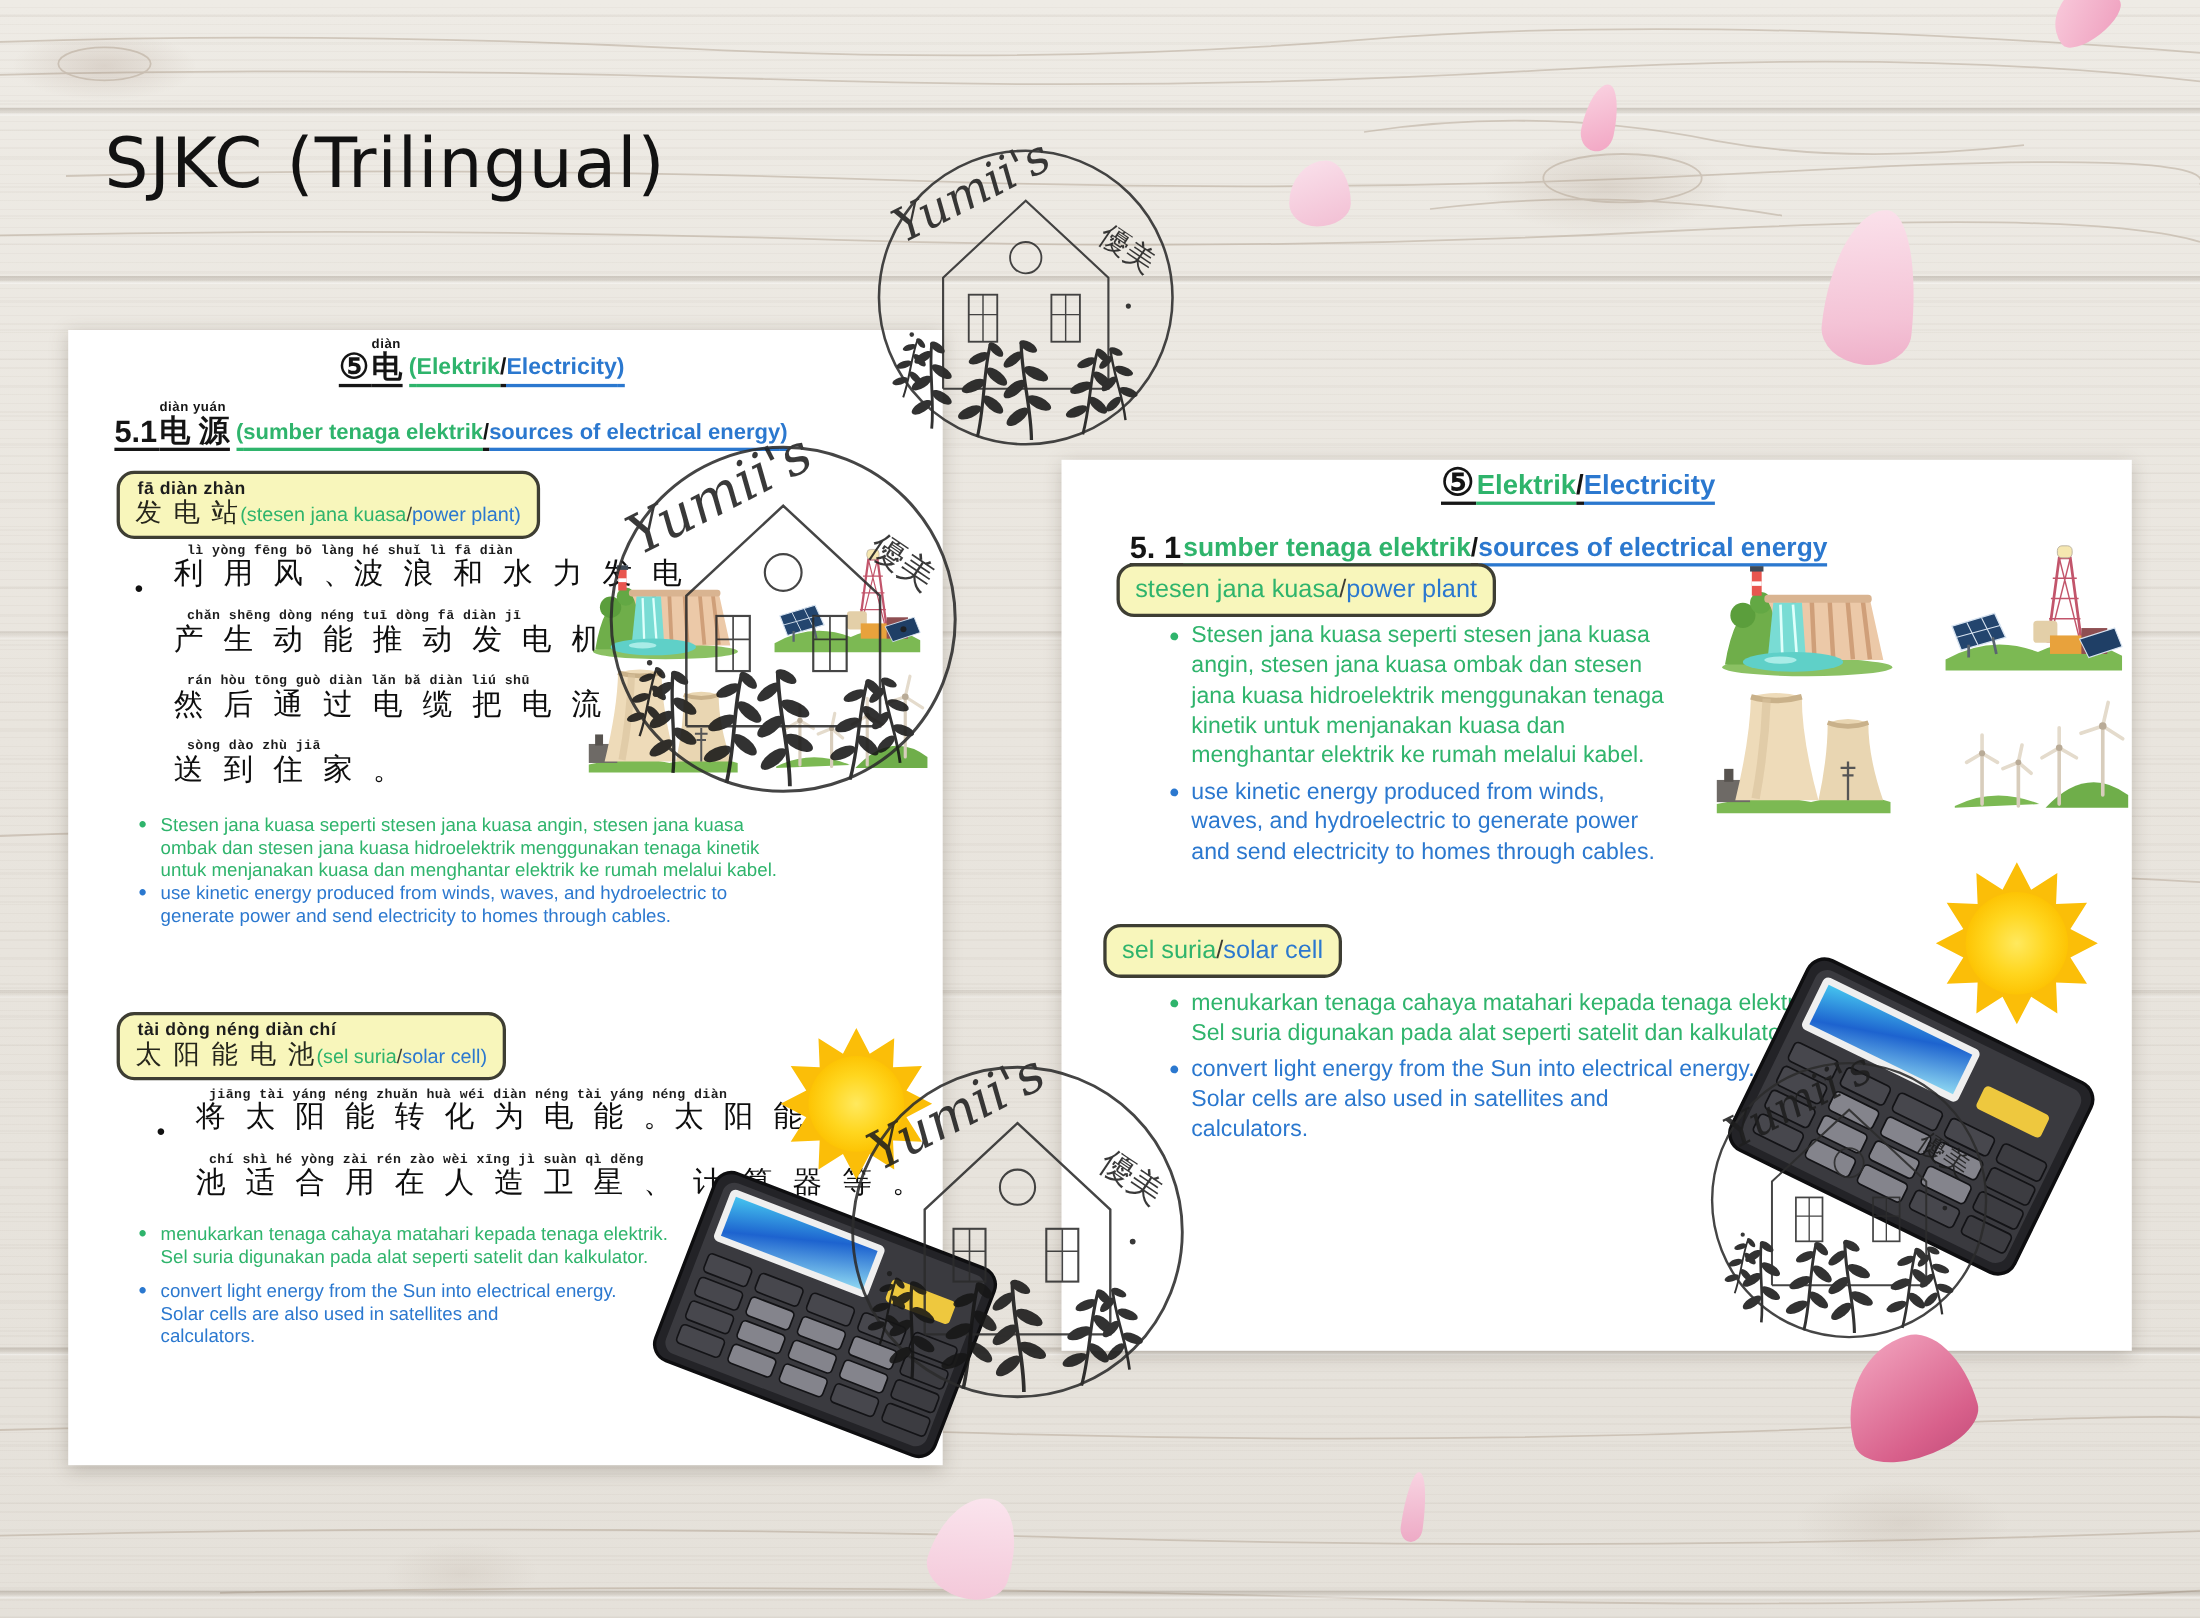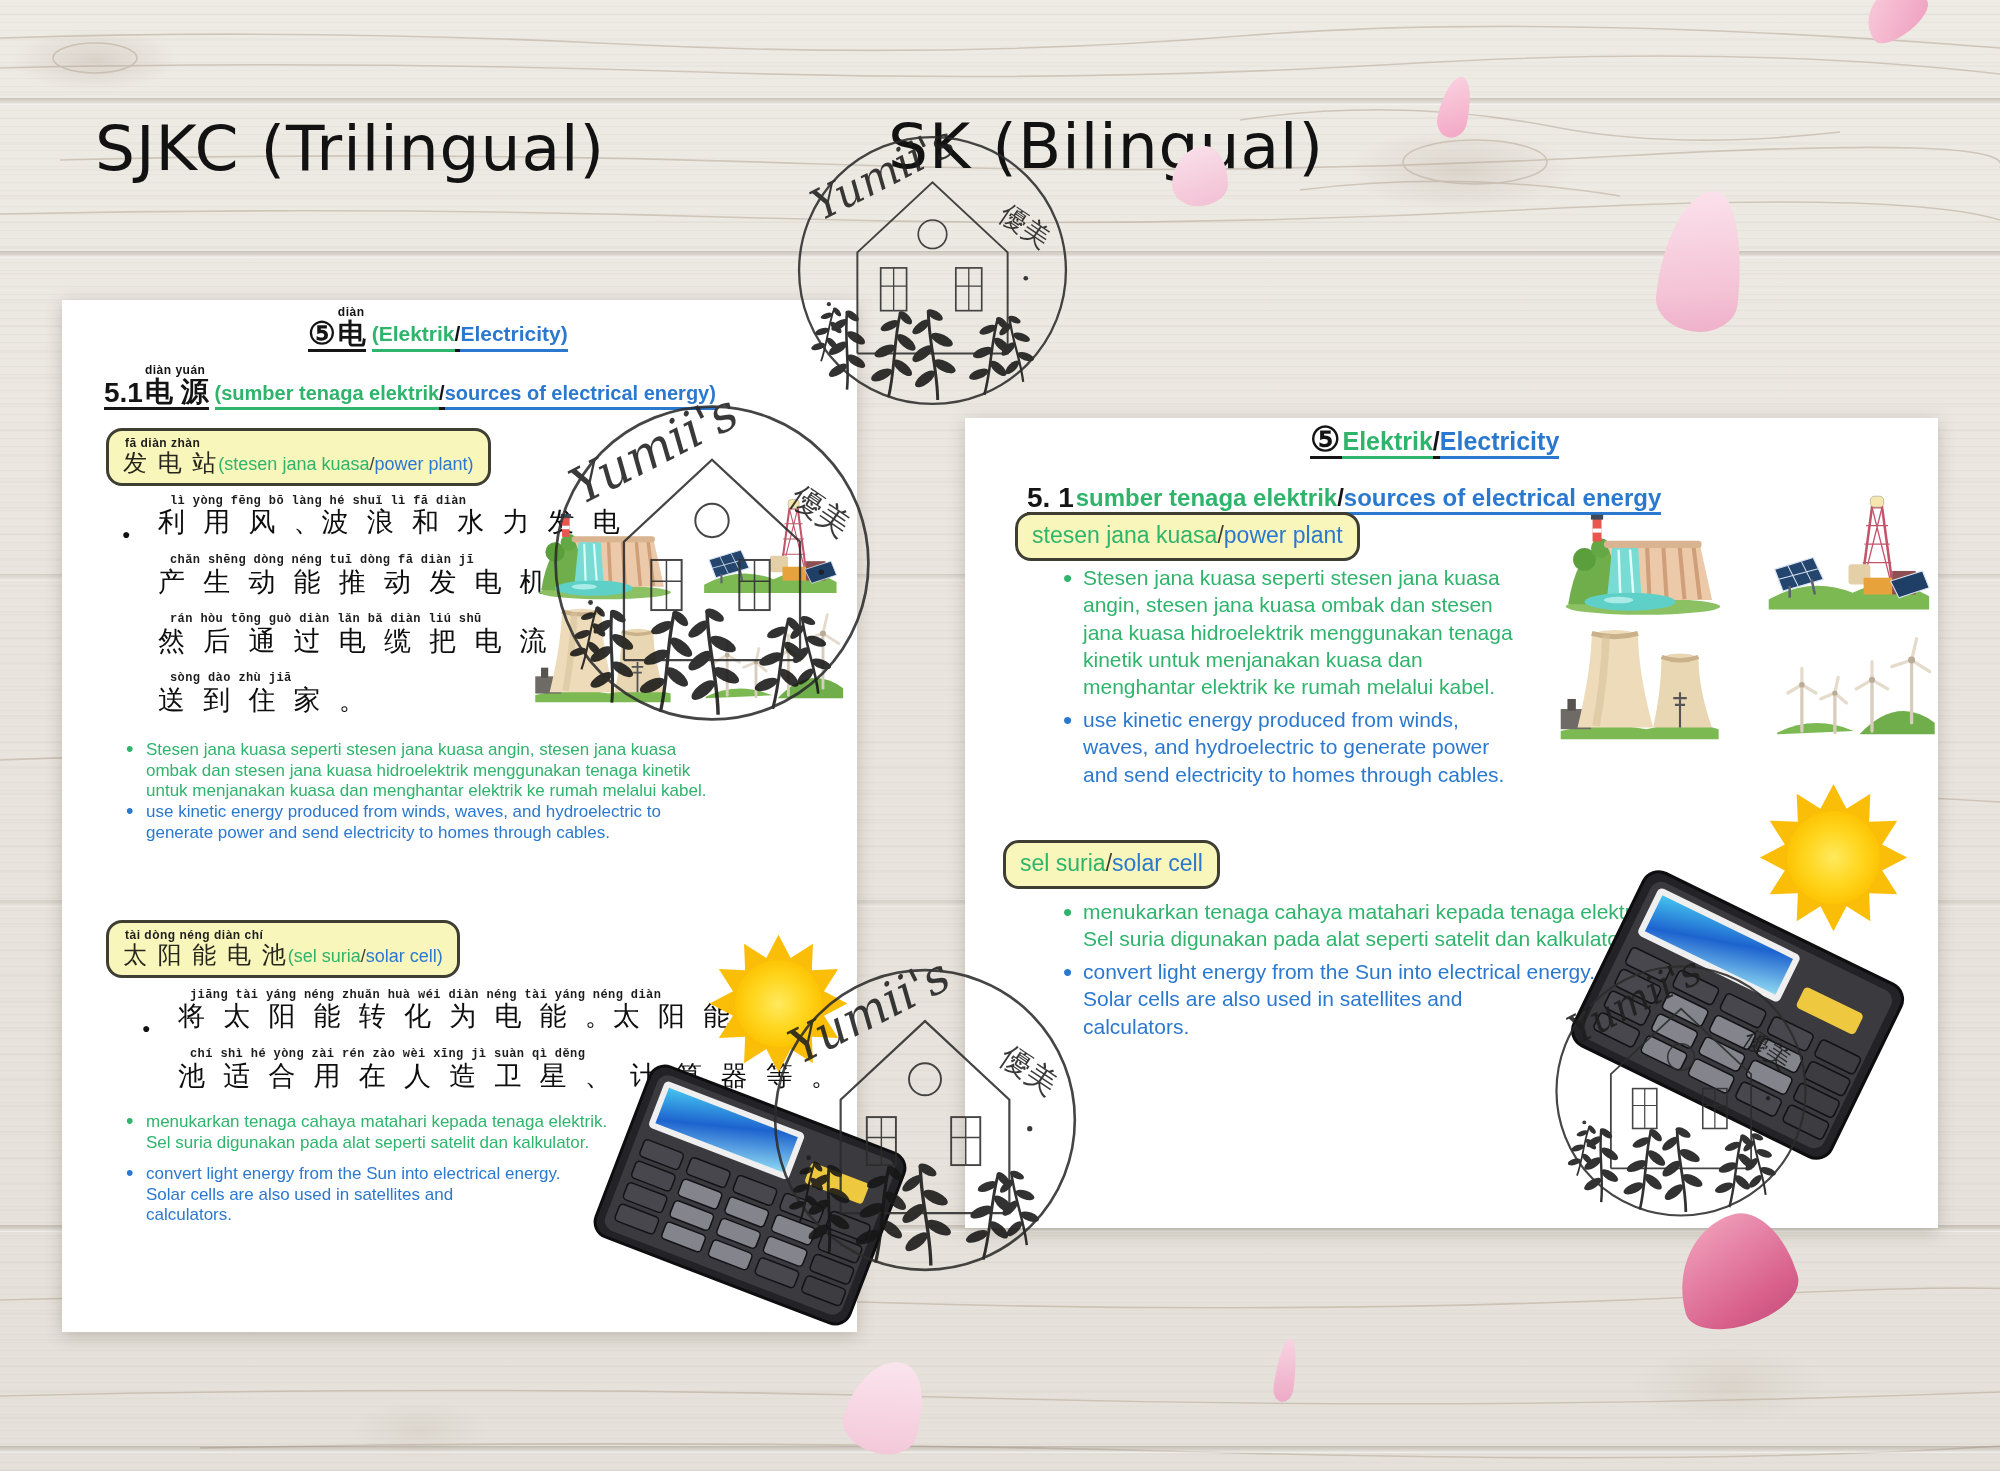--- a/index.html
+++ b/index.html
@@ -31,21 +31,21 @@
   .u-k{border-bottom:3px solid #161616;}
   .g{color:var(--green);} .bl{color:var(--blue);}
   .u-g{border-bottom:3px solid var(--green);} .u-b{border-bottom:3px solid var(--blue);}
   .ruby{display:inline-flex;flex-direction:column;}
   .ruby .py{font-size:12px;font-weight:bold;letter-spacing:.5px;line-height:1.1;}
   .num5{font-size:31px;line-height:1;padding-right:2px;}
   .cjk-h{font-size:28px;line-height:1.05;}
   .par{font-size:21px;line-height:1.35;}
   
   .ybox{position:absolute;display:inline-block;background:var(--boxfill);border:3px solid var(--boxline);border-radius:16px;padding:5px 14px 7px 14px;white-space:nowrap;}
-  .ybox .py{display:block;font-size:12px;font-weight:bold;letter-spacing:.5px;color:#1d1d1d;padding-left:2px;}
+  .ybox .py{display:block;font-size:16px;font-weight:bold;letter-spacing:.5px;color:#1d1d1d;padding-left:2px;}
   .ybox .line{display:flex;align-items:flex-end;}
   .ybox .cjk{font-size:24px;color:#26261c;letter-spacing:2px;line-height:1.1;}
   .ybox .par{font-size:18px;font-weight:normal;}
   .ybox2 .par{font-size:23px;}
   
   .cnb{position:absolute;}
   .cnb .row{margin-bottom:11px;font-family:Liberation Mono, monospace;}
   .cnb .py{display:block;font-size:12px;font-weight:bold;letter-spacing:.4px;color:#1c1c1c;padding-left:12px;line-height:1.2;}
   .cnb .cjk{display:block;font-size:27px;color:#0e0e0e;letter-spacing:1px;line-height:1.25;}
   .cnb.dot::before{content:"●";position:absolute;left:-36px;top:32px;font-size:14px;color:#111;}
@@ -229,21 +229,20 @@
   </svg>
 
   <div class="plank" style="top:98px"></div>
   <div class="plank" style="top:251px"></div>
   <div class="plank" style="top:574px;opacity:.55"></div>
   <div class="plank" style="top:900px;opacity:.55"></div>
   <div class="plank" style="top:1225px"></div>
   <div class="plank" style="top:1446px"></div>
 
   <div class="title" style="left:95px;top:112px">SJKC (Trilingual)</div>
-  <div class="title" style="left:888px;top:110px">SK (Bilingual)</div>
 
   <div class="doc" style="left:62px;top:300px;width:795px;height:1032px">
 
     <div class="hrow" style="left:246px;top:6px">
       <span class="num5 u-k">⑤</span>
       <span class="ruby u-k">
         <span class="py">diàn</span>
         <span class="cjk-h">电</span>
       </span>
       <span class="par">&nbsp;</span>

